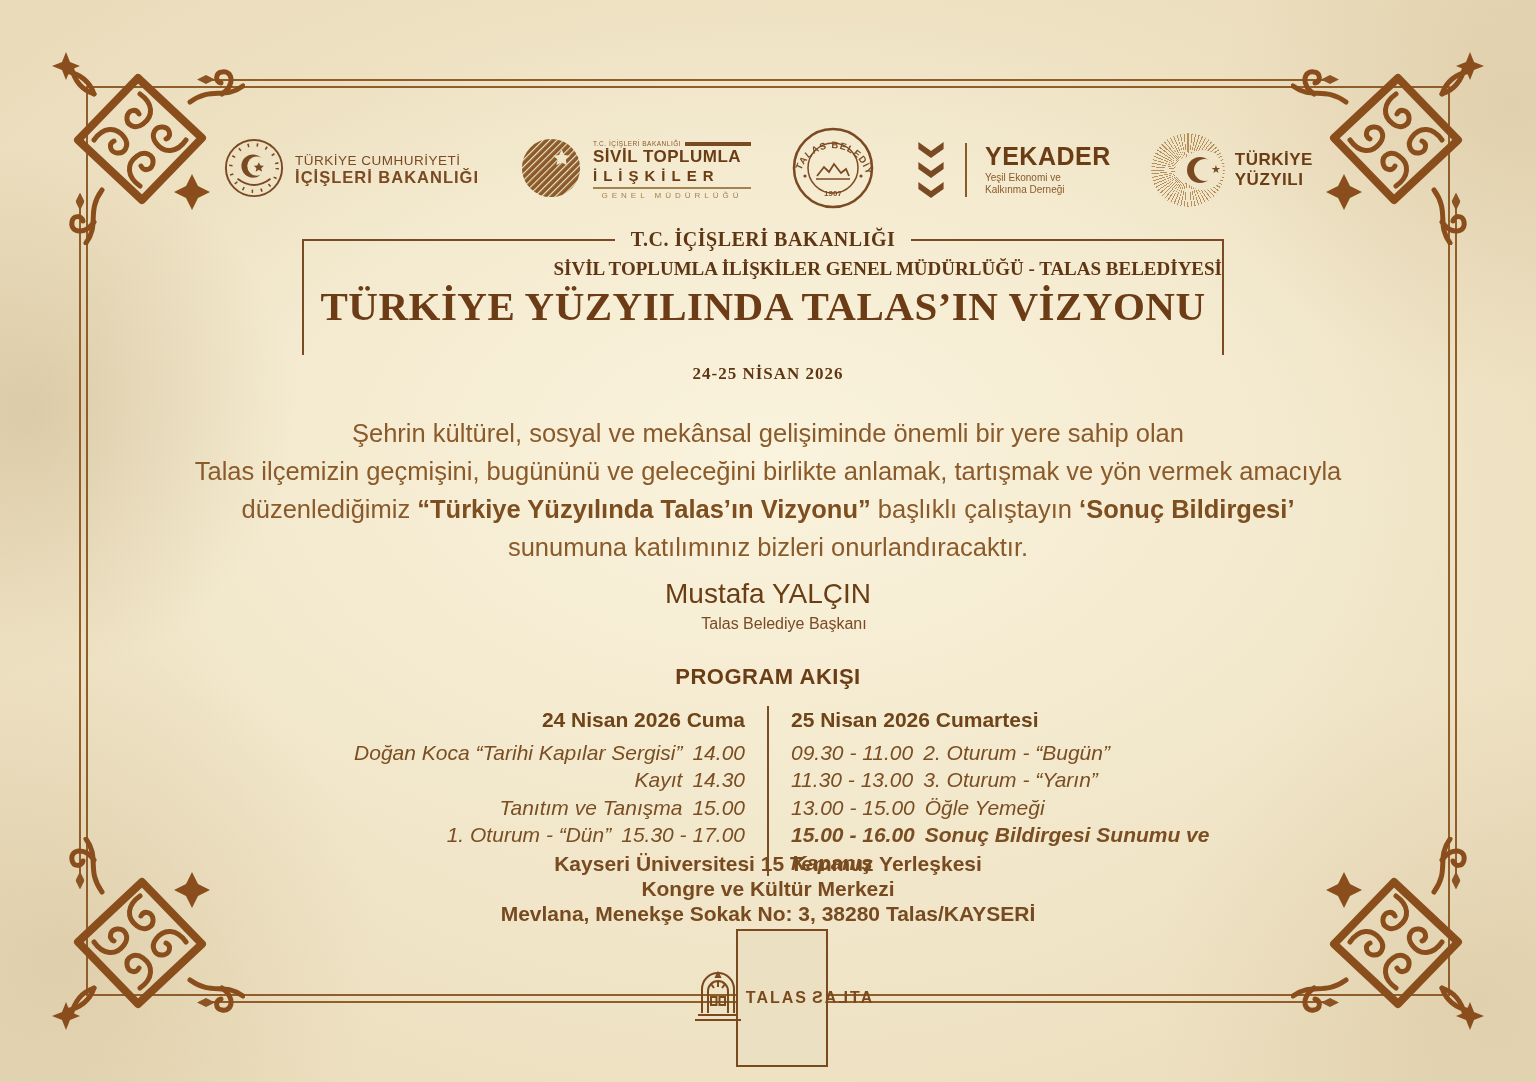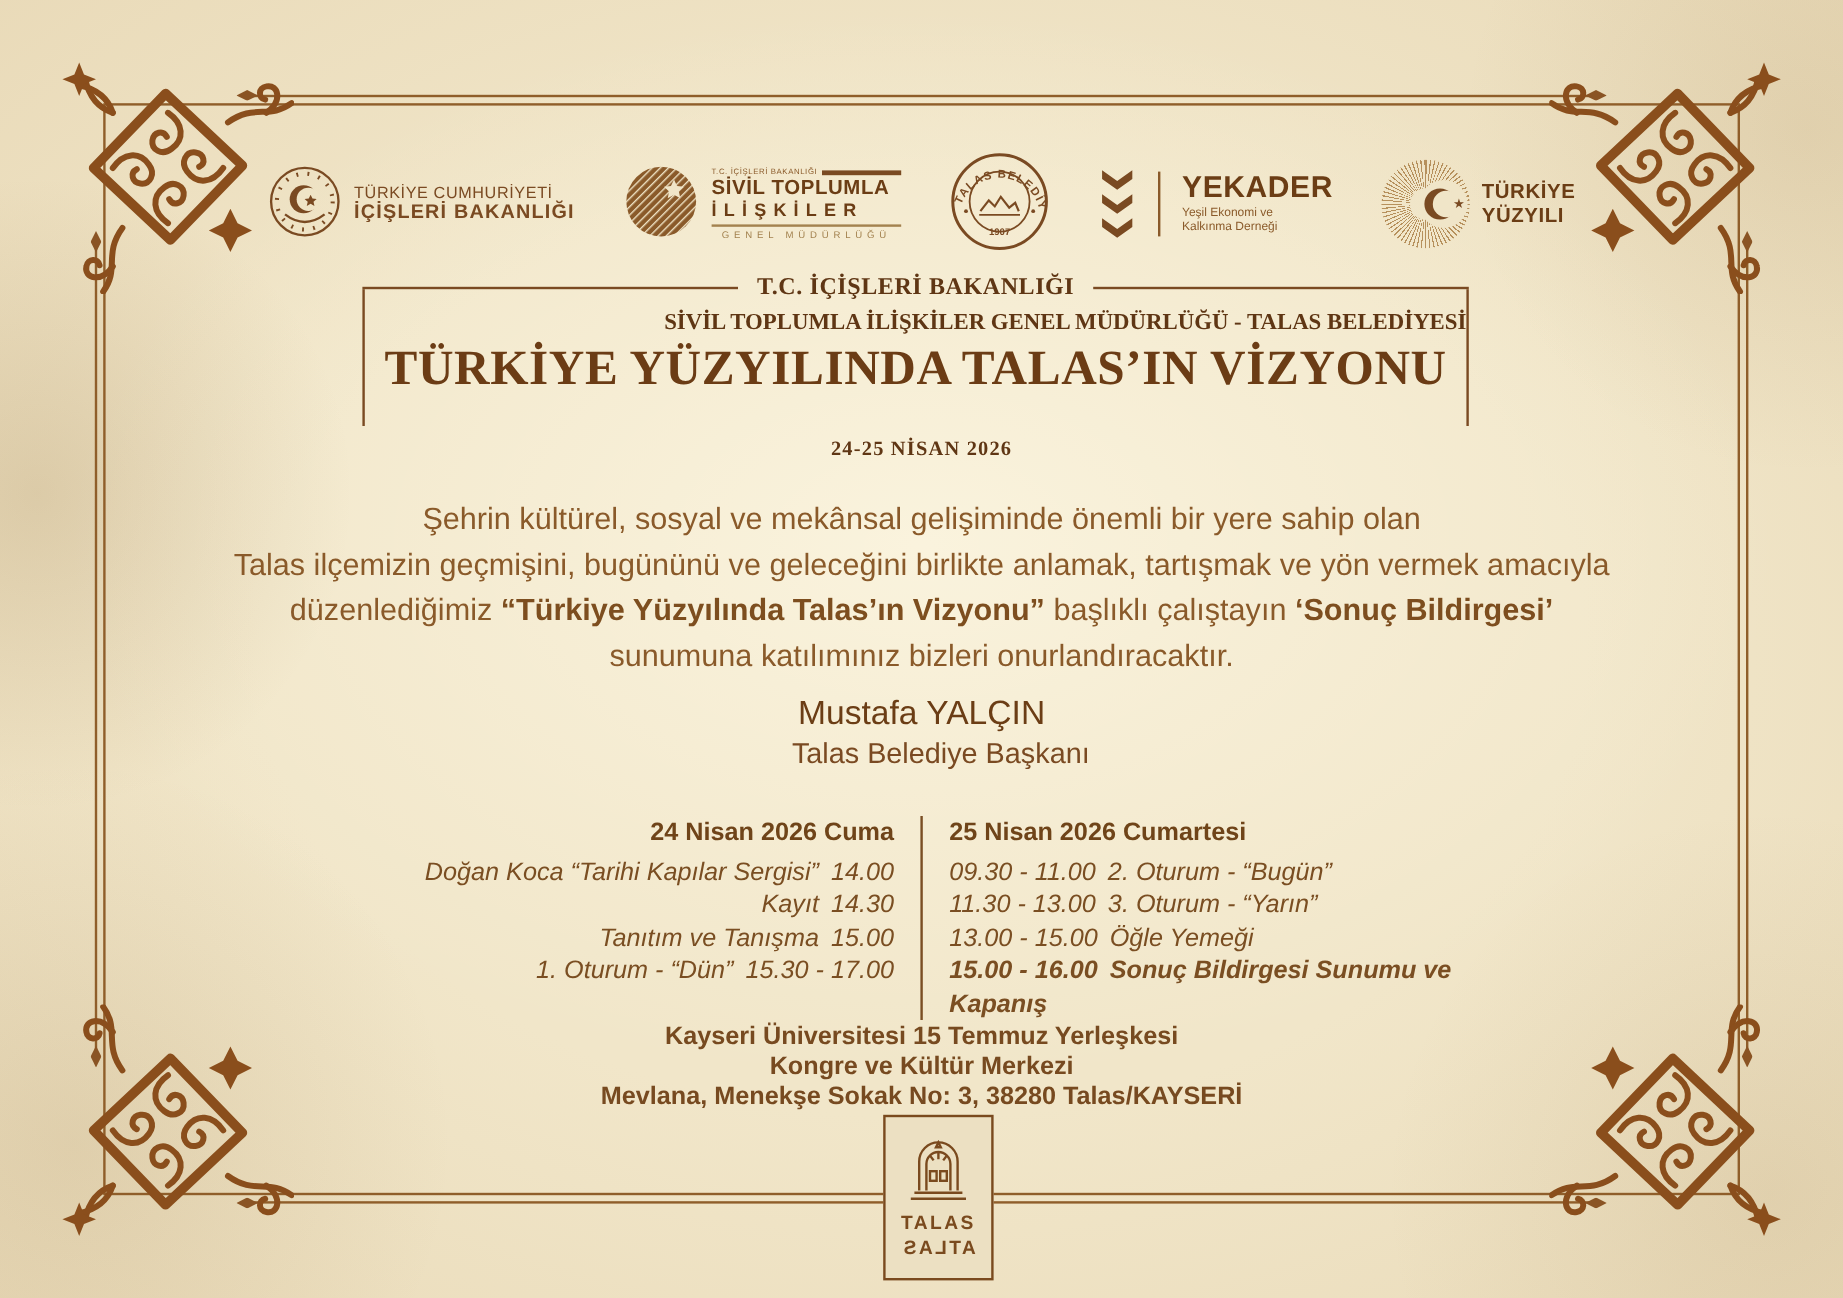--- a/index.html
+++ b/index.html
@@ -69,39 +69,39 @@
   .tb-title{position:absolute;top:41px;width:100%;text-align:center;font-weight:bold;font-size:41px;letter-spacing:.5px;color:#6b3c15;}
   .tb-date{position:absolute;top:364px;left:0;right:0;text-align:center;
     font-family:"Liberation Serif",serif;font-weight:bold;font-size:17px;letter-spacing:1px;color:#5f3614;}
   
   .invite{position:absolute;top:414px;left:0;right:0;text-align:center;
     color:#8a5a2a;font-size:25.5px;line-height:38px;}
   .invite b{color:#7d4e1f;}
   
   .host{position:absolute;top:578px;left:0;right:0;text-align:center;}
   .host-name{font-size:28px;font-weight:normal;color:#6b3d15;}
-  .host-title{font-size:24px;color:#7a4a22;margin-top:5px;padding-left:32px;}
+  .host-title{font-size:16px;color:#7a4a22;margin-top:5px;padding-left:32px;}
   
   .program{position:absolute;top:664px;left:0;right:0;}
   .prog-head{text-align:center;font-size:22px;font-weight:bold;letter-spacing:.5px;color:#6b3d15;}
   .prog-cols{display:flex;justify-content:center;align-items:stretch;margin-top:16px;}
   .pcol{width:470px;font-size:21px;color:#7a4e22;line-height:27.5px;}
   .pcol.left{text-align:right;}
   .pcol.right{text-align:left;}
   .pcol .col-head{font-weight:bold;font-style:normal;margin-bottom:5px;color:#6f4419;}
   .pcol .row{font-style:italic;}
   .pcol .row.strong{font-weight:bold;}
   .pdiv{width:2px;background:#7a4e24;margin:0 22px;}
   .tgap{display:inline-block;width:10px;}
   
   .venue{position:absolute;top:851px;left:0;right:0;text-align:center;
     font-weight:bold;color:#774a20;font-size:21px;line-height:25px;}
   
   .atlas-box{position:absolute;left:736px;top:929px;width:88px;height:134px;z-index:5;
-    border:2px solid #7a4a1e;background:#ece0c2;display:flex;flex-direction:column;
+    border:2px solid #7a4a1e;background:#ece0c2;display:flex;flex-direction:row;
     align-items:center;justify-content:center;gap:2px;}
   .atlas-t{font-size:16px;font-weight:bold;letter-spacing:2px;color:#7a4a1e;line-height:1.15;}
   .atlas-t.mir{transform:scaleX(-1);}
   .orn{stroke:#8a4e1c;fill:none;stroke-linecap:round;stroke-linejoin:round;}
 </style>
 </head>
 <body>
 
 <div id="canvas">
 
@@ -323,20 +323,21 @@
     <div><span>düzenlediğimiz </span><b>“Türkiye Yüzyılında Talas’ın Vizyonu”</b><span> başlıklı çalıştayın </span><b>‘Sonuç Bildirgesi’</b></div>
     <div>sunumuna katılımınız bizleri onurlandıracaktır.</div>
   </div>
 
   <div class="host">
     <div class="host-name">Mustafa YALÇIN</div>
     <div class="host-title">Talas Belediye Başkanı</div>
   </div>
 
   <div class="program">
+    <div class="prog-head">PROGRAM AKIŞI</div>
     <div class="prog-cols">
       <div class="pcol left">
         <div class="col-head">24 Nisan 2026 Cuma</div>
         <div class="row"><span>Doğan Koca “Tarihi Kapılar Sergisi”</span><span class="tgap"></span><span>14.00</span></div>
         <div class="row"><span>Kayıt</span><span class="tgap"></span><span>14.30</span></div>
         <div class="row"><span>Tanıtım ve Tanışma</span><span class="tgap"></span><span>15.00</span></div>
         <div class="row"><span>1. Oturum - “Dün”</span><span class="tgap"></span><span>15.30 - 17.00</span></div>
       </div>
       <div class="pdiv"></div>
       <div class="pcol right">

